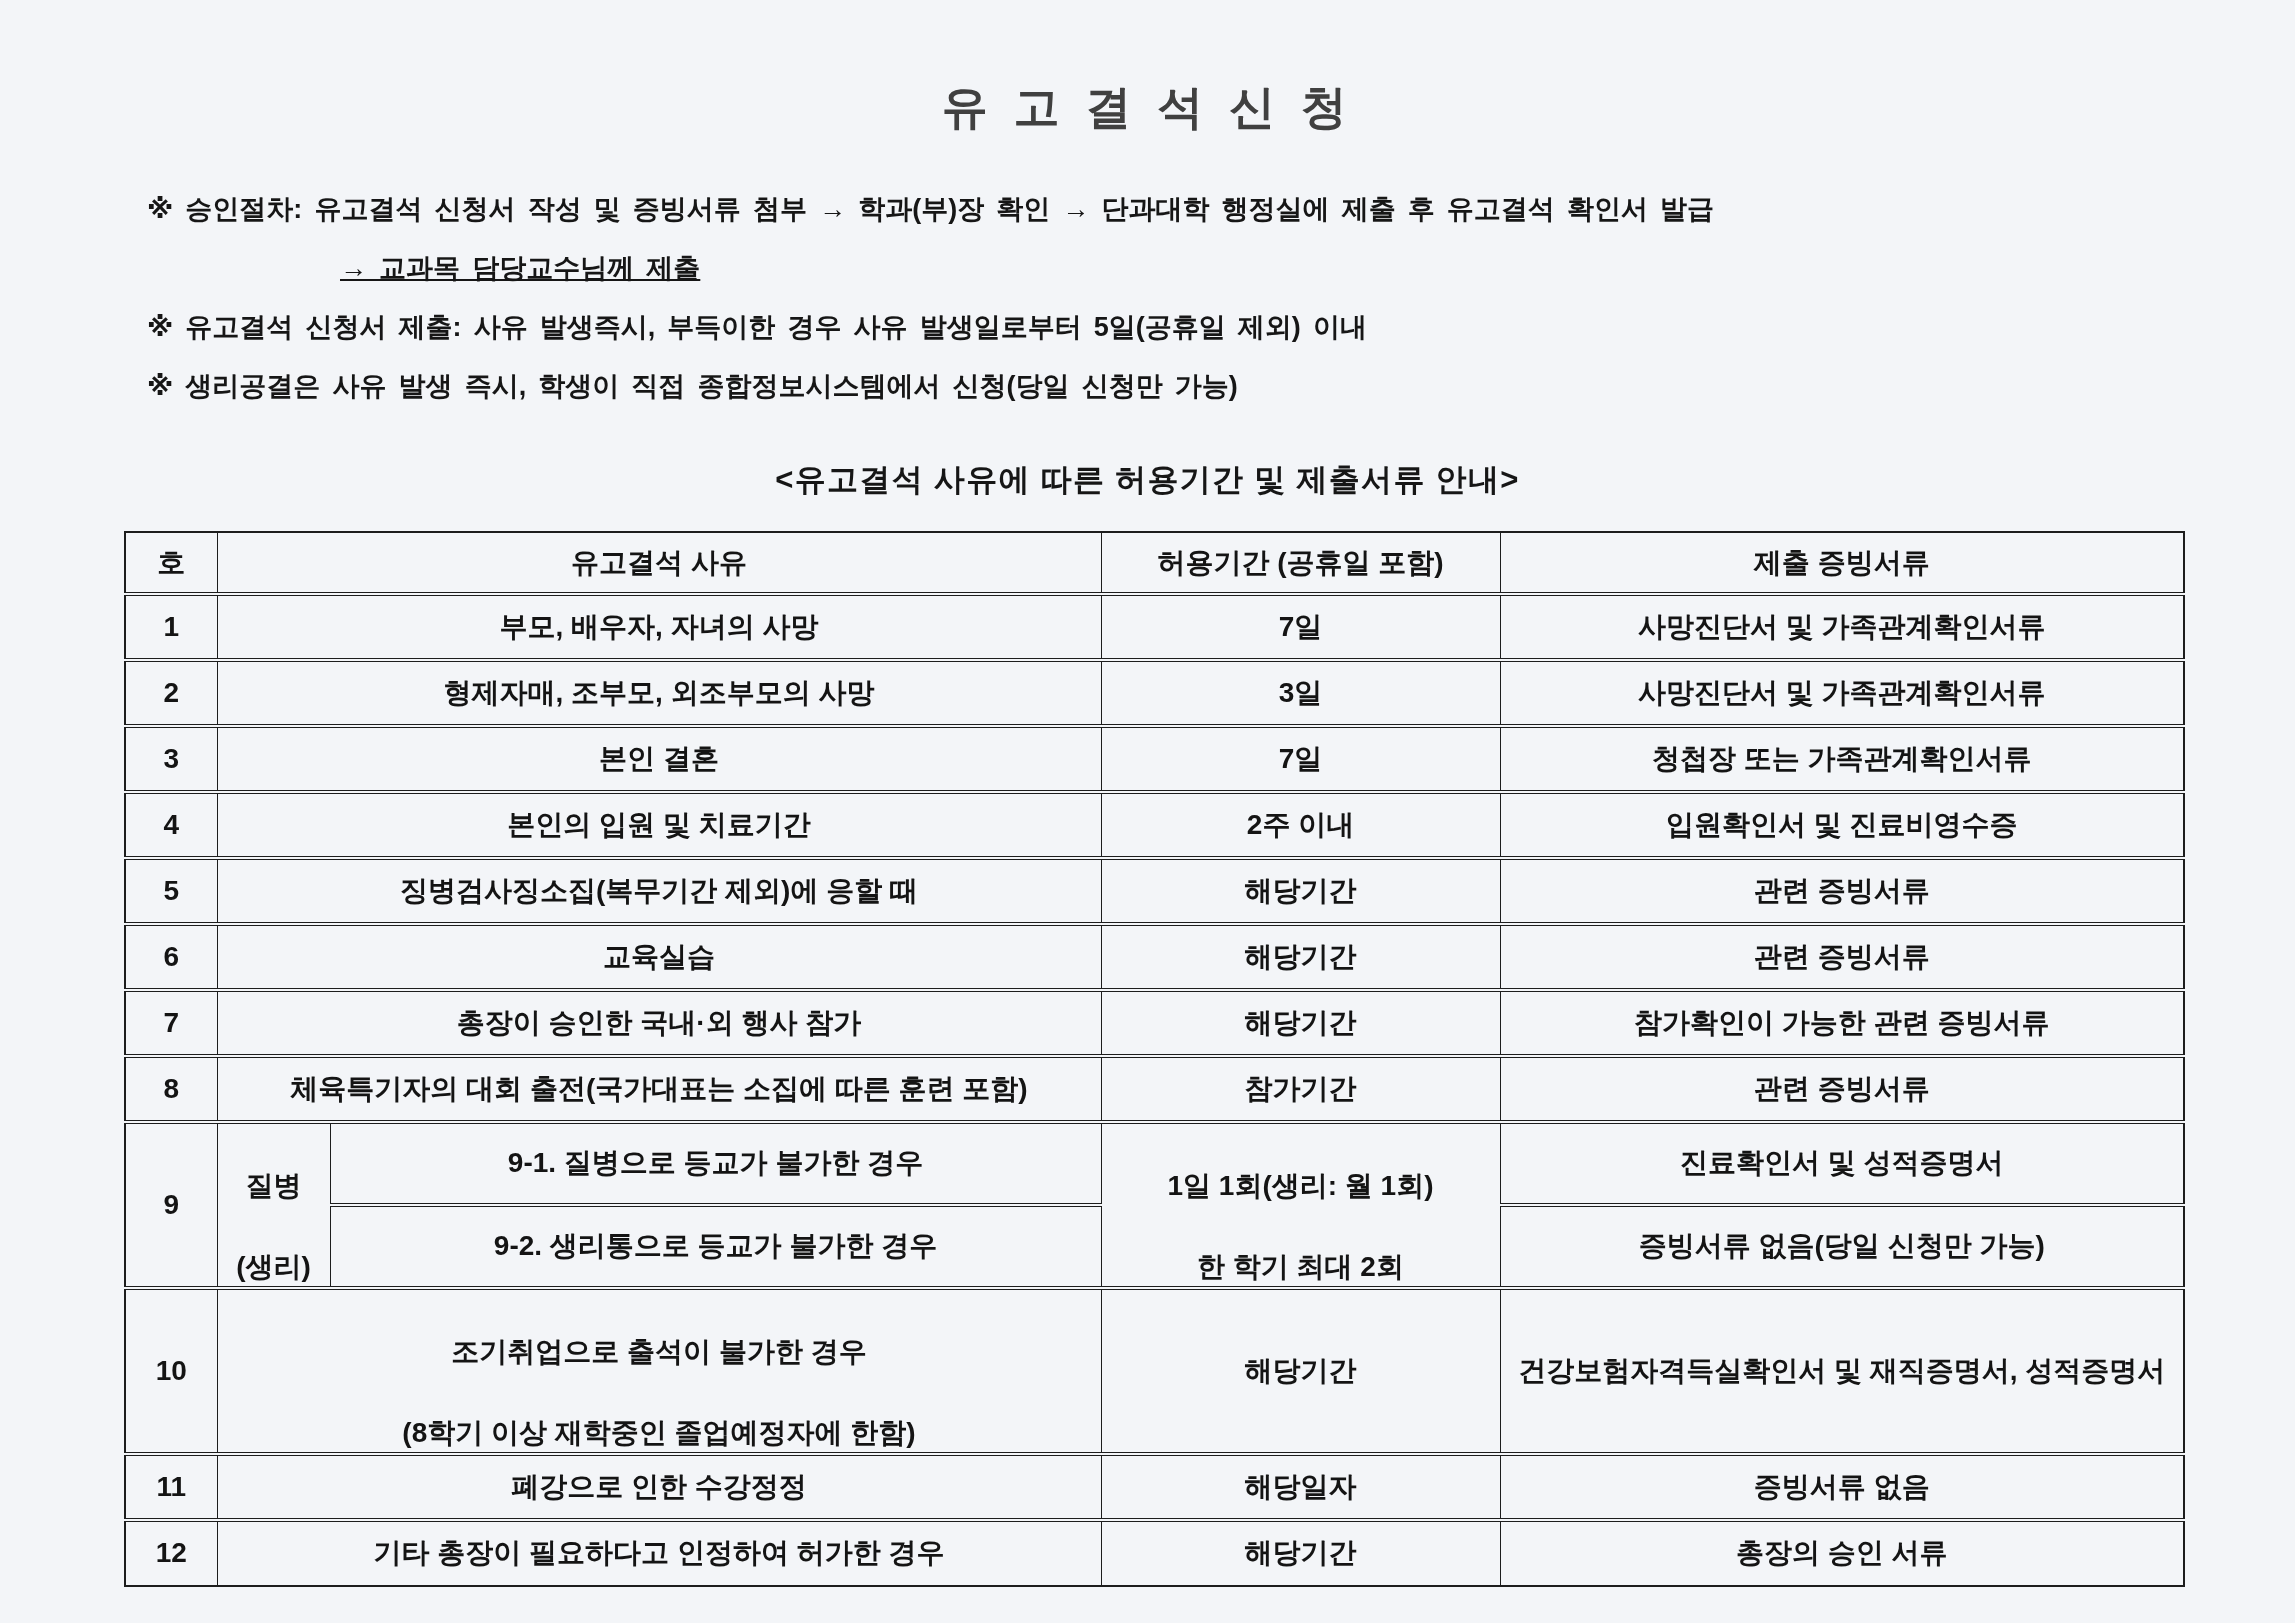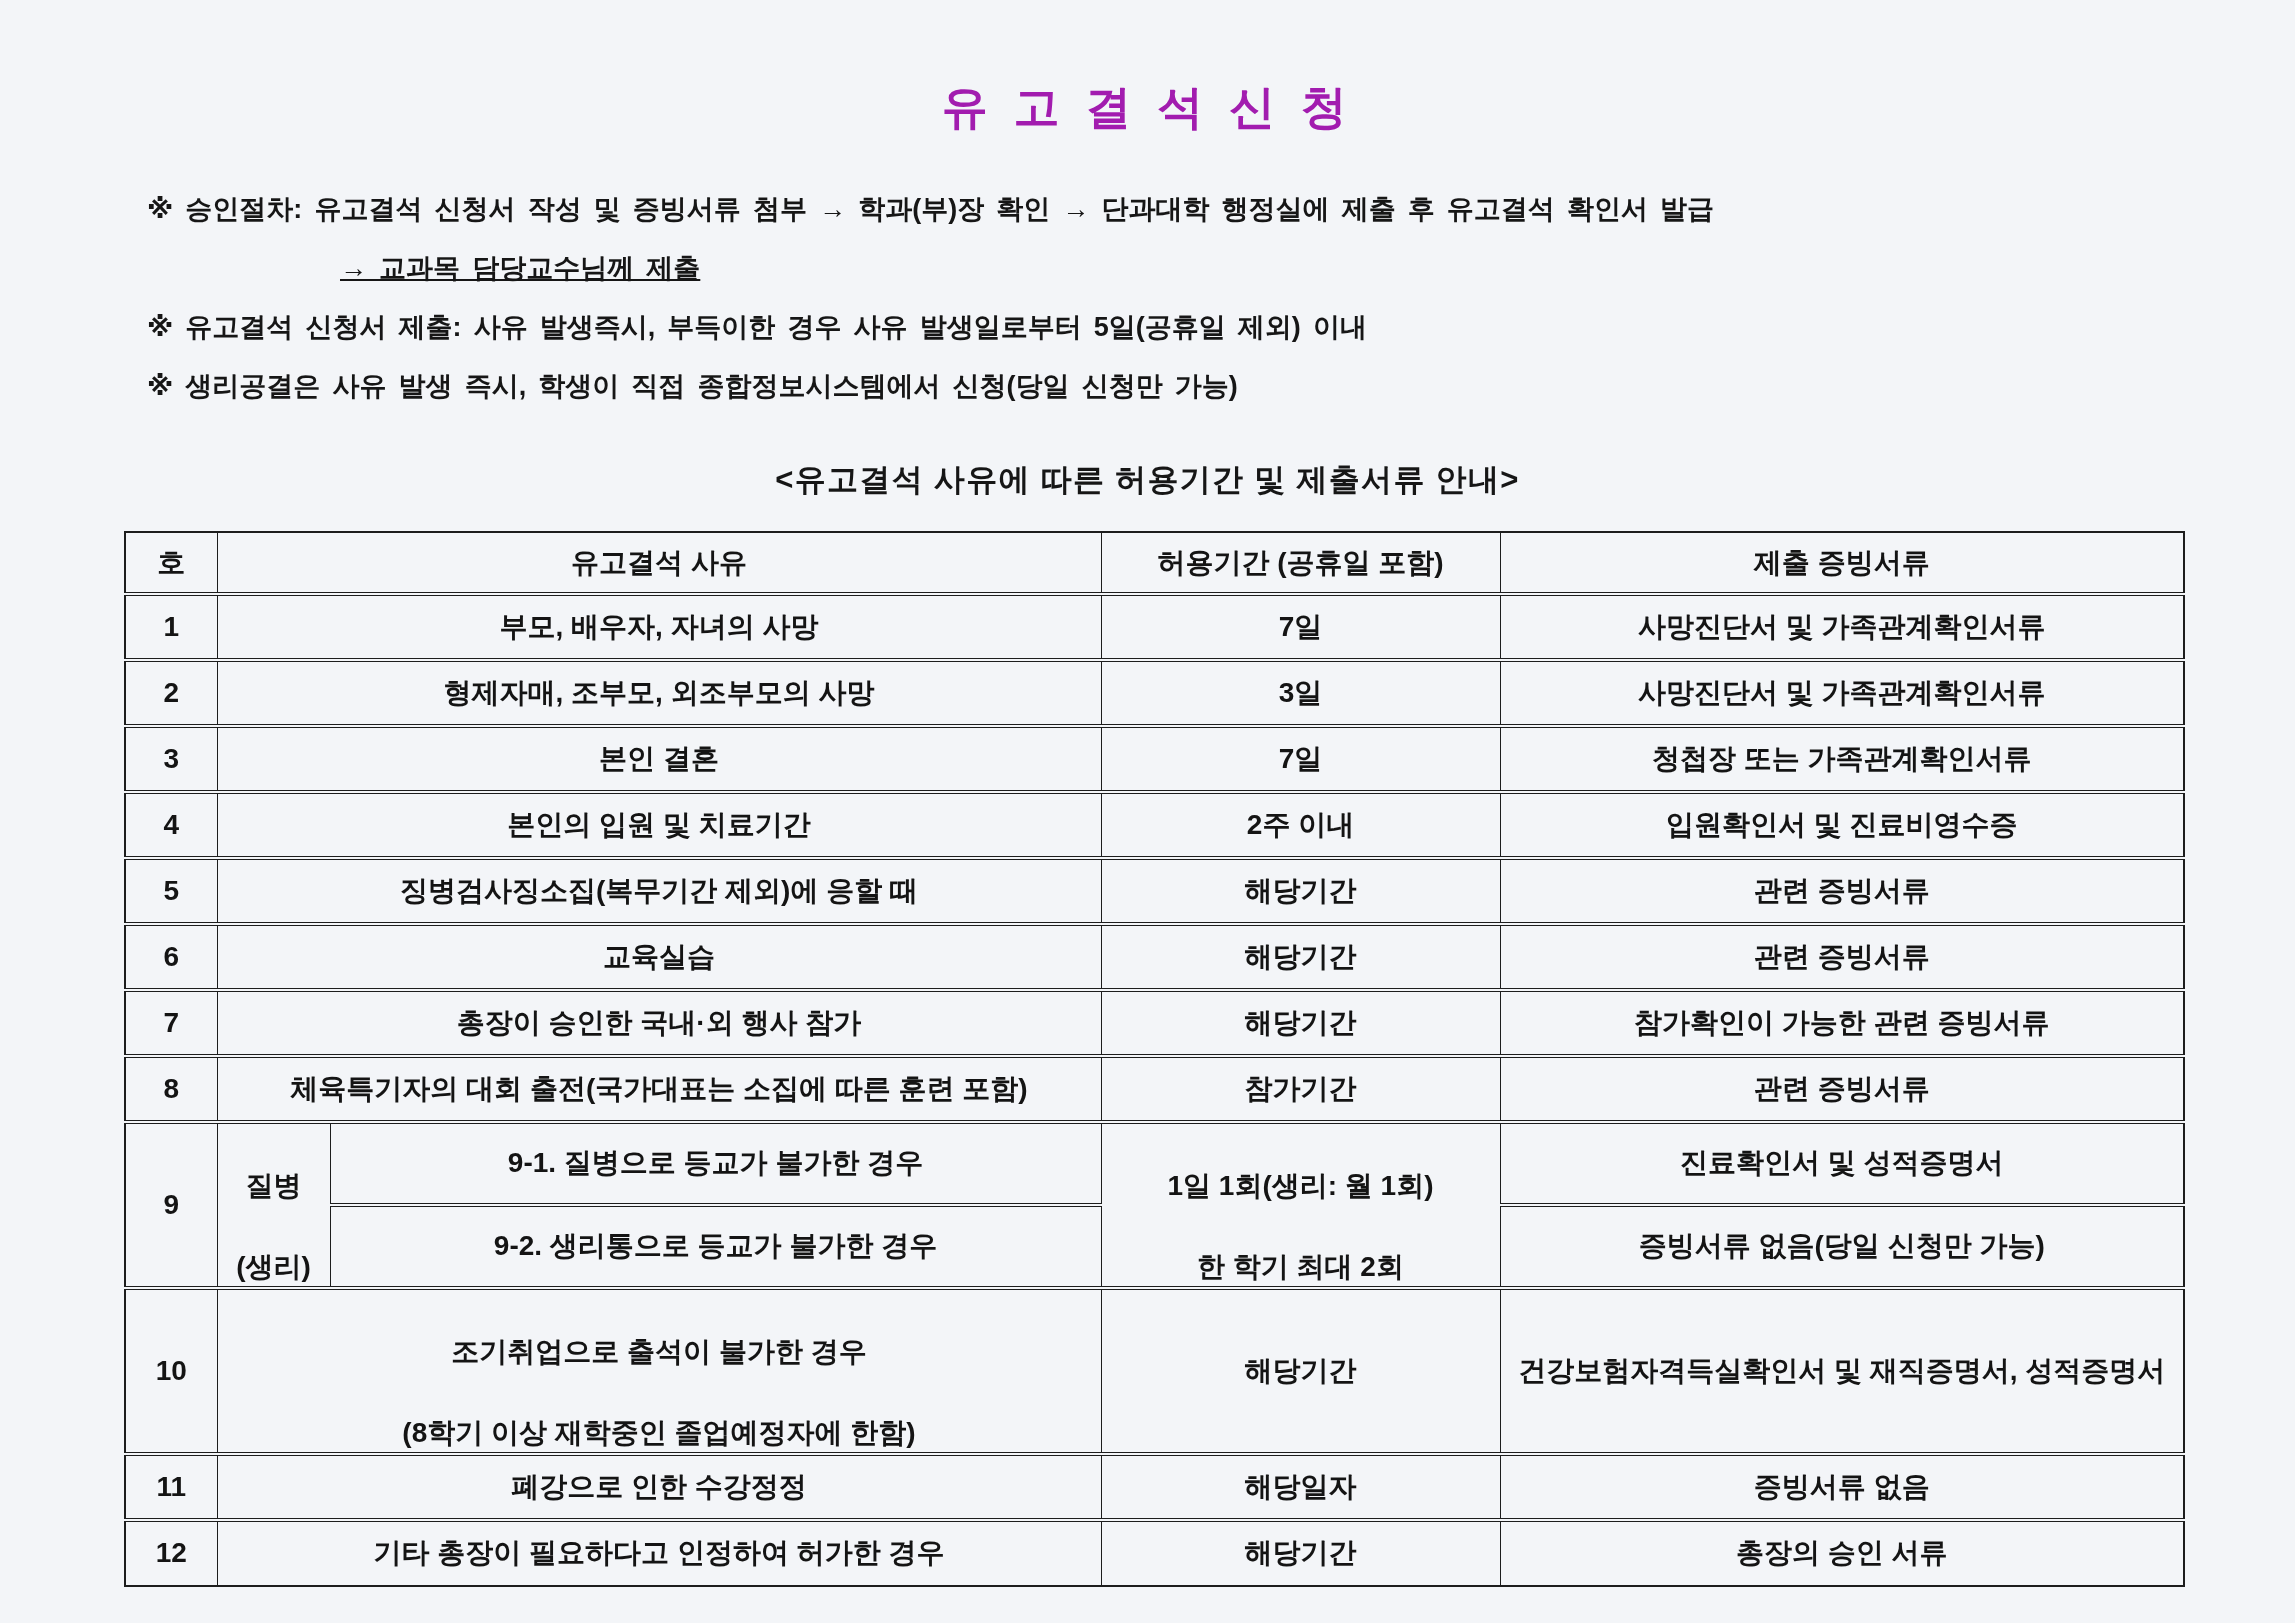--- a/index.html
+++ b/index.html
@@ -11,21 +11,21 @@
     font-family: "Liberation Sans", "DejaVu Sans", sans-serif;
     color: #161616;
     font-weight: 700;
     overflow: hidden;
   }
   .title {
     padding-top: 77px;
     text-align: center;
     font-size: 46px;
     letter-spacing: 6.5px;
-    color: #a21caf;
+    color: #404040;
   }
   .notes {
     margin: 41px 65px 0 147px;
     font-size: 27px;
     word-spacing: 4.6px;
   }
   .note-line {
     line-height: 59px;
     white-space: nowrap;
   }

